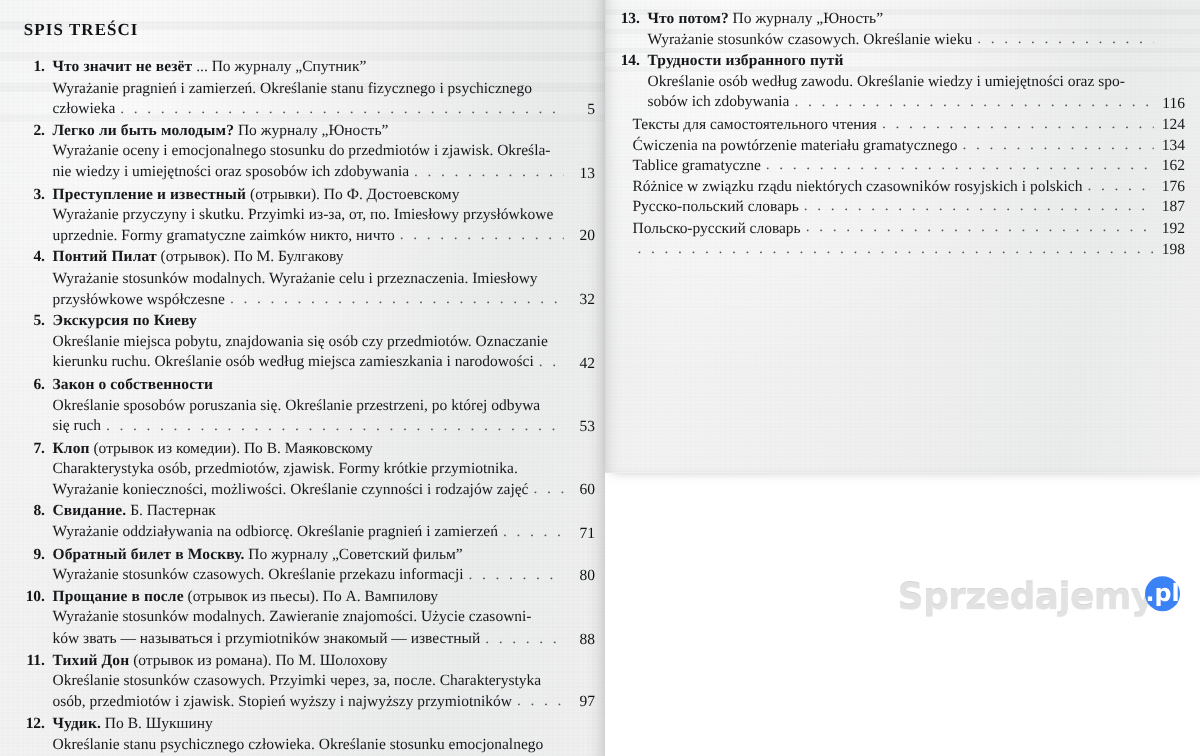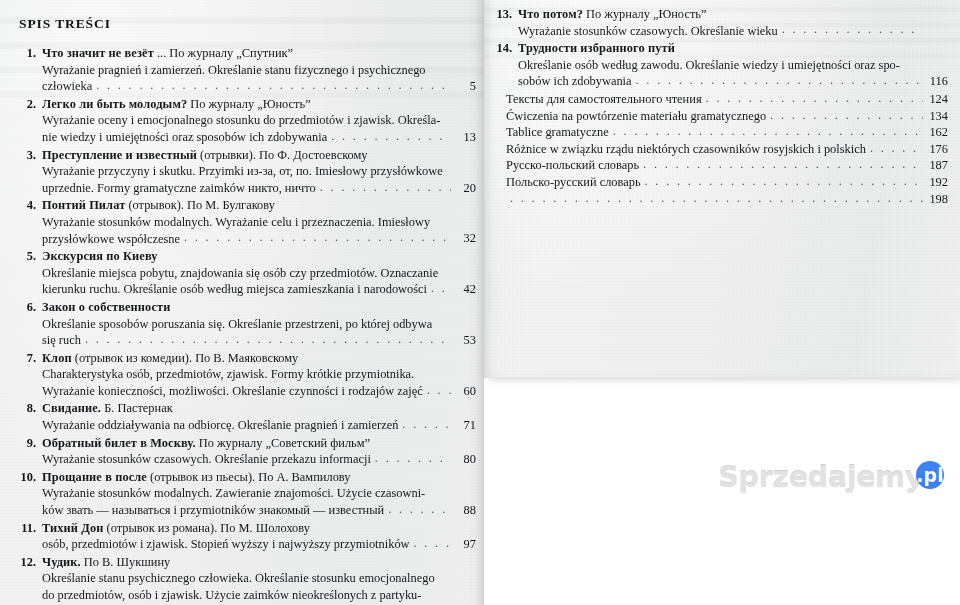--- a/index.html
+++ b/index.html
@@ -105,21 +105,21 @@
   .ru-b { font-weight: bold; letter-spacing: .1px; text-align: center; }
   .pl-desc {
     font-size: 12.4px;
     line-height: 16.6px;
     text-align: justify;
   }
 
   
   .tail {
     display: flex;
-    align-items: center;
+    align-items: flex-end;
     width: 100%;
   }
   .tail .txt { flex: 0 1 auto; white-space: nowrap; }
   .tail .dots {
     flex: 1 1 auto;
     margin: 0 3px 0 4px;
     overflow: hidden;
     white-space: nowrap;
     font-size: 12.4px;
     letter-spacing: 2.3px;
@@ -320,20 +320,21 @@
               <span class="txt pl-desc">ków звать — называться i przymiotników знакомый — известный</span>
               <span class="dots">. . . . . . . . . . . . . . . . . . . . . . . . . . . . . . . . . . . . . . . . . . . . . . . . . . . . . . . . . . . . . . . . . . . . . . . . . . . . . . . . . . . . . . . . . . . . . . . . . . . . . . . . . . . . . . . . . . . . . . . . </span>
               <span class="pg">88</span>
             </div>
           </div>
         </div>
         <div class="entry">
           <div class="entry-num">11.</div>
           <div class="entry-body">
             <div class="head-line"><span class="ru-b">Тихий Дон</span><span> (отрывок из романа). По М. Шолохову</span></div>
+            <div class="pl-desc">Określanie stosunków czasowych. Przyimki через, за, после. Charakterystyka</div>
             <div class="tail">
               <span class="txt pl-desc">osób, przedmiotów i zjawisk. Stopień wyższy i najwyższy przymiotników</span>
               <span class="dots">. . . . . . . . . . . . . . . . . . . . . . . . . . . . . . . . . . . . . . . . . . . . . . . . . . . . . . . . . . . . . . . . . . . . . . . . . . . . . . . . . . . . . . . . . . . . . . . . . . . . . . . . . . . . . . . . . . . . . . . . </span>
               <span class="pg">97</span>
             </div>
           </div>
         </div>
         <div class="entry">
           <div class="entry-num">12.</div>
           <div class="entry-body">

